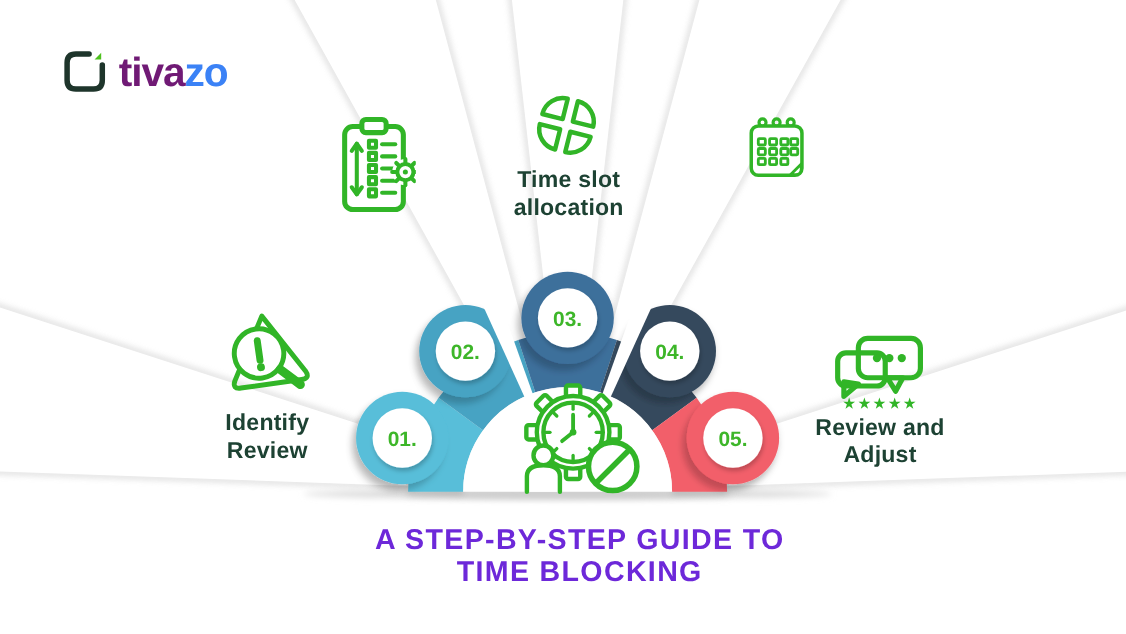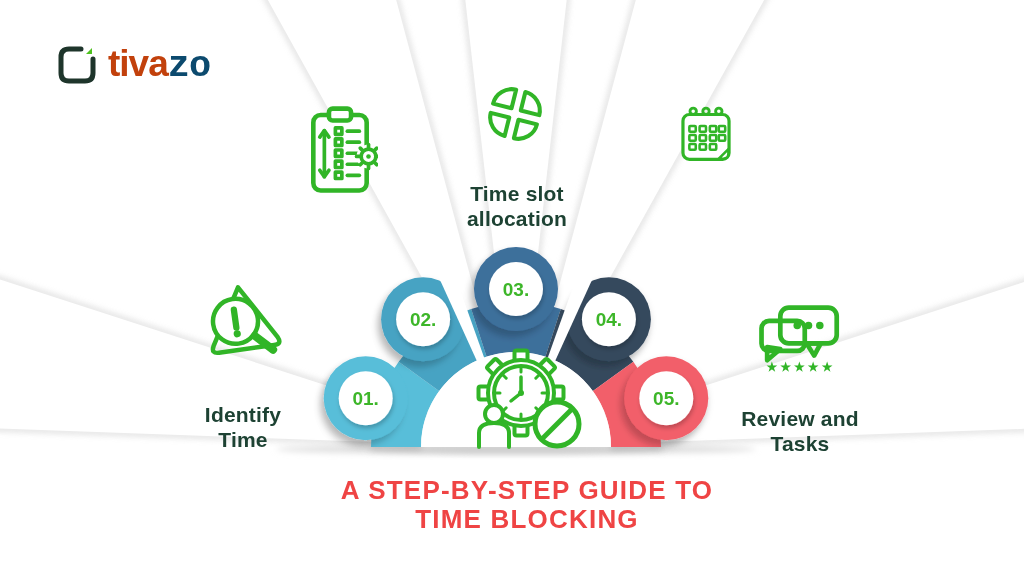--- a/index.html
+++ b/index.html
@@ -5,38 +5,38 @@
   html,body{margin:0;padding:0;background:#fff;}
   .canvas{
     position:relative;width:1024px;height:576px;background:#ffffff;
     overflow:hidden;font-family:"Liberation Sans",sans-serif;
   }
   svg{display:block;}
   .stage{position:absolute;left:0;top:0;}
   
   .logo{position:absolute;left:56px;top:44px;display:flex;align-items:center;gap:10px;}
   .logo-text{font-size:37px;font-weight:700;letter-spacing:-1px;line-height:1;}
-  .logo-text .primary{color:#c2410c;}
-  .logo-text .accent{color:#0c4a6e;font-family:Liberation Mono, monospace;}
+  .logo-text .primary{color:#701a75;}
+  .logo-text .accent{color:#3b82f6;}
   
   .step-label{
     position:absolute;width:190px;margin-left:-95px;text-align:center;
     font-weight:700;font-size:21px;line-height:1.18;color:#1D4233;
-    white-space:pre-line;letter-spacing:.2px;margin-top:30px;
+    white-space:pre-line;letter-spacing:.2px;
   }
   .step-icon{position:absolute;}
   .stars{
     text-align:center;font-size:12px;letter-spacing:3px;color:#31B527;
     margin-top:-6px;font-weight:700;
   }
   
   .title{
     position:absolute;left:262px;top:476px;width:530px;text-align:center;
     font-weight:700;font-size:26px;line-height:1.12;letter-spacing:1.2px;
-    color:#ef4444;white-space:pre-line;
+    color:#6d28d9;white-space:pre-line;
   }
   .num{fill:#3DB629;font-family:"Liberation Sans",sans-serif;font-weight:700;font-size:19px;}
   .ic{stroke:#31B527;stroke-linecap:round;stroke-linejoin:round;fill:none;}
 </style>
 </head>
 <body>
 
 <div class="canvas">
 
   <svg class="stage" width="1024" height="576" viewBox="0 0 1024 576">
@@ -167,21 +167,21 @@
   <svg class="step-icon" style="left:198px;top:278px" width="90" height="90" viewBox="0 0 100 100">
     <g class="ic" stroke-width="5" transform="rotate(-8 50 50)">
       <path d="M50,10 L86,71 Q90,79 81,79 L19,79 Q10,79 14,71 Z"></path>
       <circle cx="42" cy="47" r="25" fill="#ffffff"></circle>
       <line x1="42" y1="34" x2="42" y2="54" stroke-width="7"></line>
       <circle cx="42" cy="61" r="4" fill="#31B527" stroke="none"></circle>
       <line x1="61" y1="66" x2="79" y2="84" stroke-width="9"></line>
     </g>
   </svg>
   <div class="step-label" style="left:243px;top:373px">Identify
-Time</div>
+Review</div>
 
   <svg class="step-icon" style="left:302px;top:104px" width="76" height="92" viewBox="0 0 82 100">
     <g class="ic" stroke-width="5">
       <rect x="12" y="12" width="58" height="82" rx="8" fill="#ffffff"></rect>
       <rect x="29" y="5" width="24" height="13" rx="4" fill="#ffffff"></rect>
       <g stroke-width="4">
         <line x1="24" y1="29" x2="24" y2="79"></line>
         <path d="M19,36 L24,29 L29,36" fill="none"></path>
         <path d="M19,72 L24,79 L29,72" fill="none"></path>
         <rect x="36" y="26" width="7" height="7"></rect>
@@ -256,18 +256,18 @@
         <rect x="28" y="6" width="60" height="38" rx="9"></rect>
         <path d="M56,44 L64,57 L71,44 Z"></path>
         <circle cx="46" cy="25" r="4" fill="#31B527" stroke="none"></circle>
         <circle cx="58" cy="25" r="4" fill="#31B527" stroke="none"></circle>
         <circle cx="70" cy="25" r="4" fill="#31B527" stroke="none"></circle>
       </g>
     </svg>
     <div class="stars">★★★★★</div>
   </div>
   <div class="step-label" style="left:800px;top:377px">Review and
-Tasks</div>
+Adjust</div>
 
   <div class="title">A STEP-BY-STEP GUIDE TO
 TIME BLOCKING</div>
 
 </div>
 
 </body></html>

